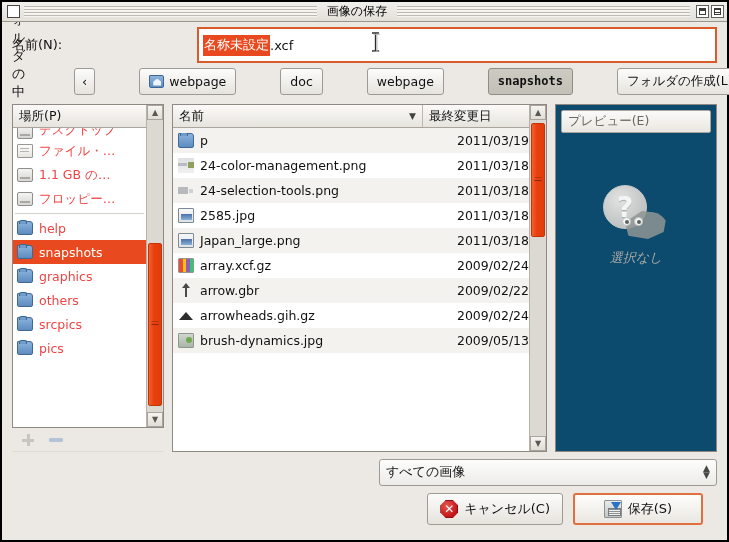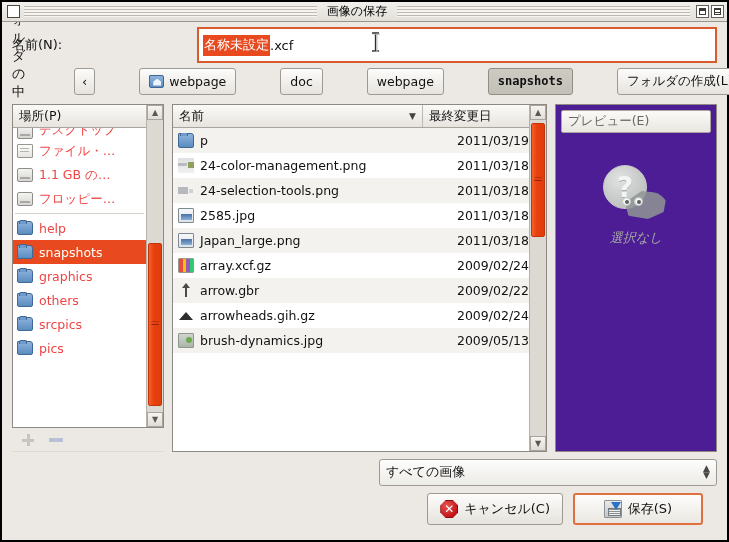--- a/index.html
+++ b/index.html
@@ -269,21 +269,21 @@
     content:""; position:absolute; left:4px; top:0px; width:0; height:0;
     border-left:4px solid transparent; border-right:4px solid transparent; border-bottom:5px solid #4a4a4a;}
   .fic-arrowheads::before {
     content:""; position:absolute; left:1px; top:4px; width:0; height:0;
     border-left:7px solid transparent; border-right:7px solid transparent; border-bottom:8px solid #2d2d2d;}
   .fic-brush { background: linear-gradient(#cfd6cf,#aab5a8); border:1px solid #8e978c; border-radius:1px;}
   .fic-brush::after { content:""; position:absolute; right:1px; top:3px; width:6px; height:6px; background:#6fa84f; border-radius:50%;}
 
   
   #preview-col { width: 162px; flex: 0 0 162px; display: flex; flex-direction: column; }
-  #preview-frame { flex: 1 1 auto; background: #4c1d95; padding: 5px; align-items: stretch; }
+  #preview-frame { flex: 1 1 auto; background: #0c4a6e; padding: 5px; align-items: stretch; gap: 20px; }
   #preview-head {
     height: 23px; flex: 0 0 23px;
     background: linear-gradient(#fbfaf8, #eae7e1);
     border: 1px solid #a9a59e; border-radius: 2px;
     display: flex; align-items: center; padding: 0 6px;
     font-size: 12.5px; color: #6a6862;
   }
   #preview-body {
     flex: 1 1 auto; display: flex; flex-direction: column;
     align-items: center; justify-content: flex-start; padding-top: 28px;

